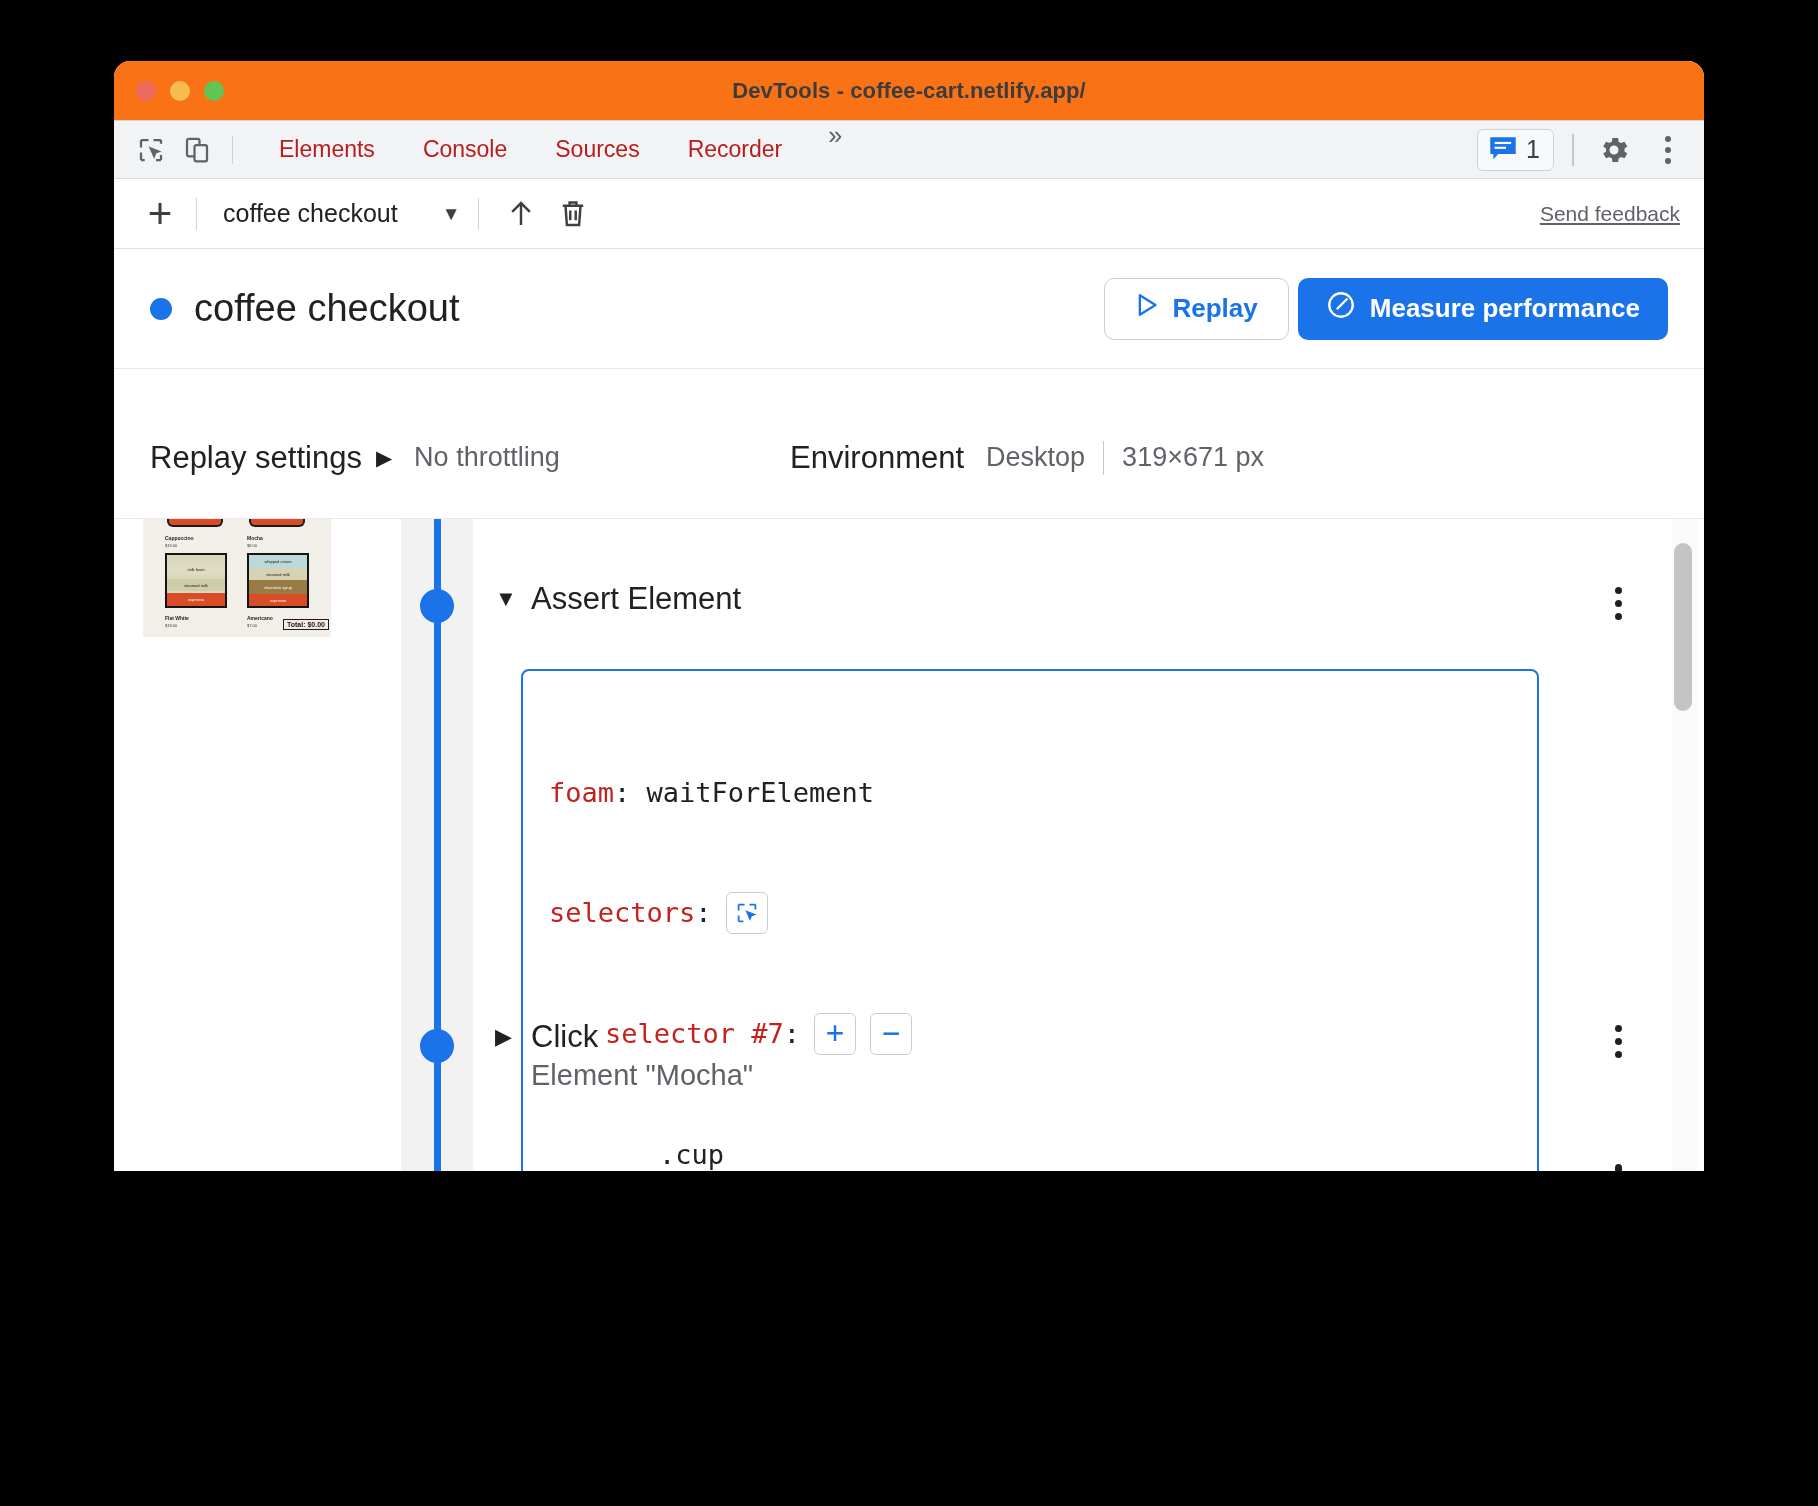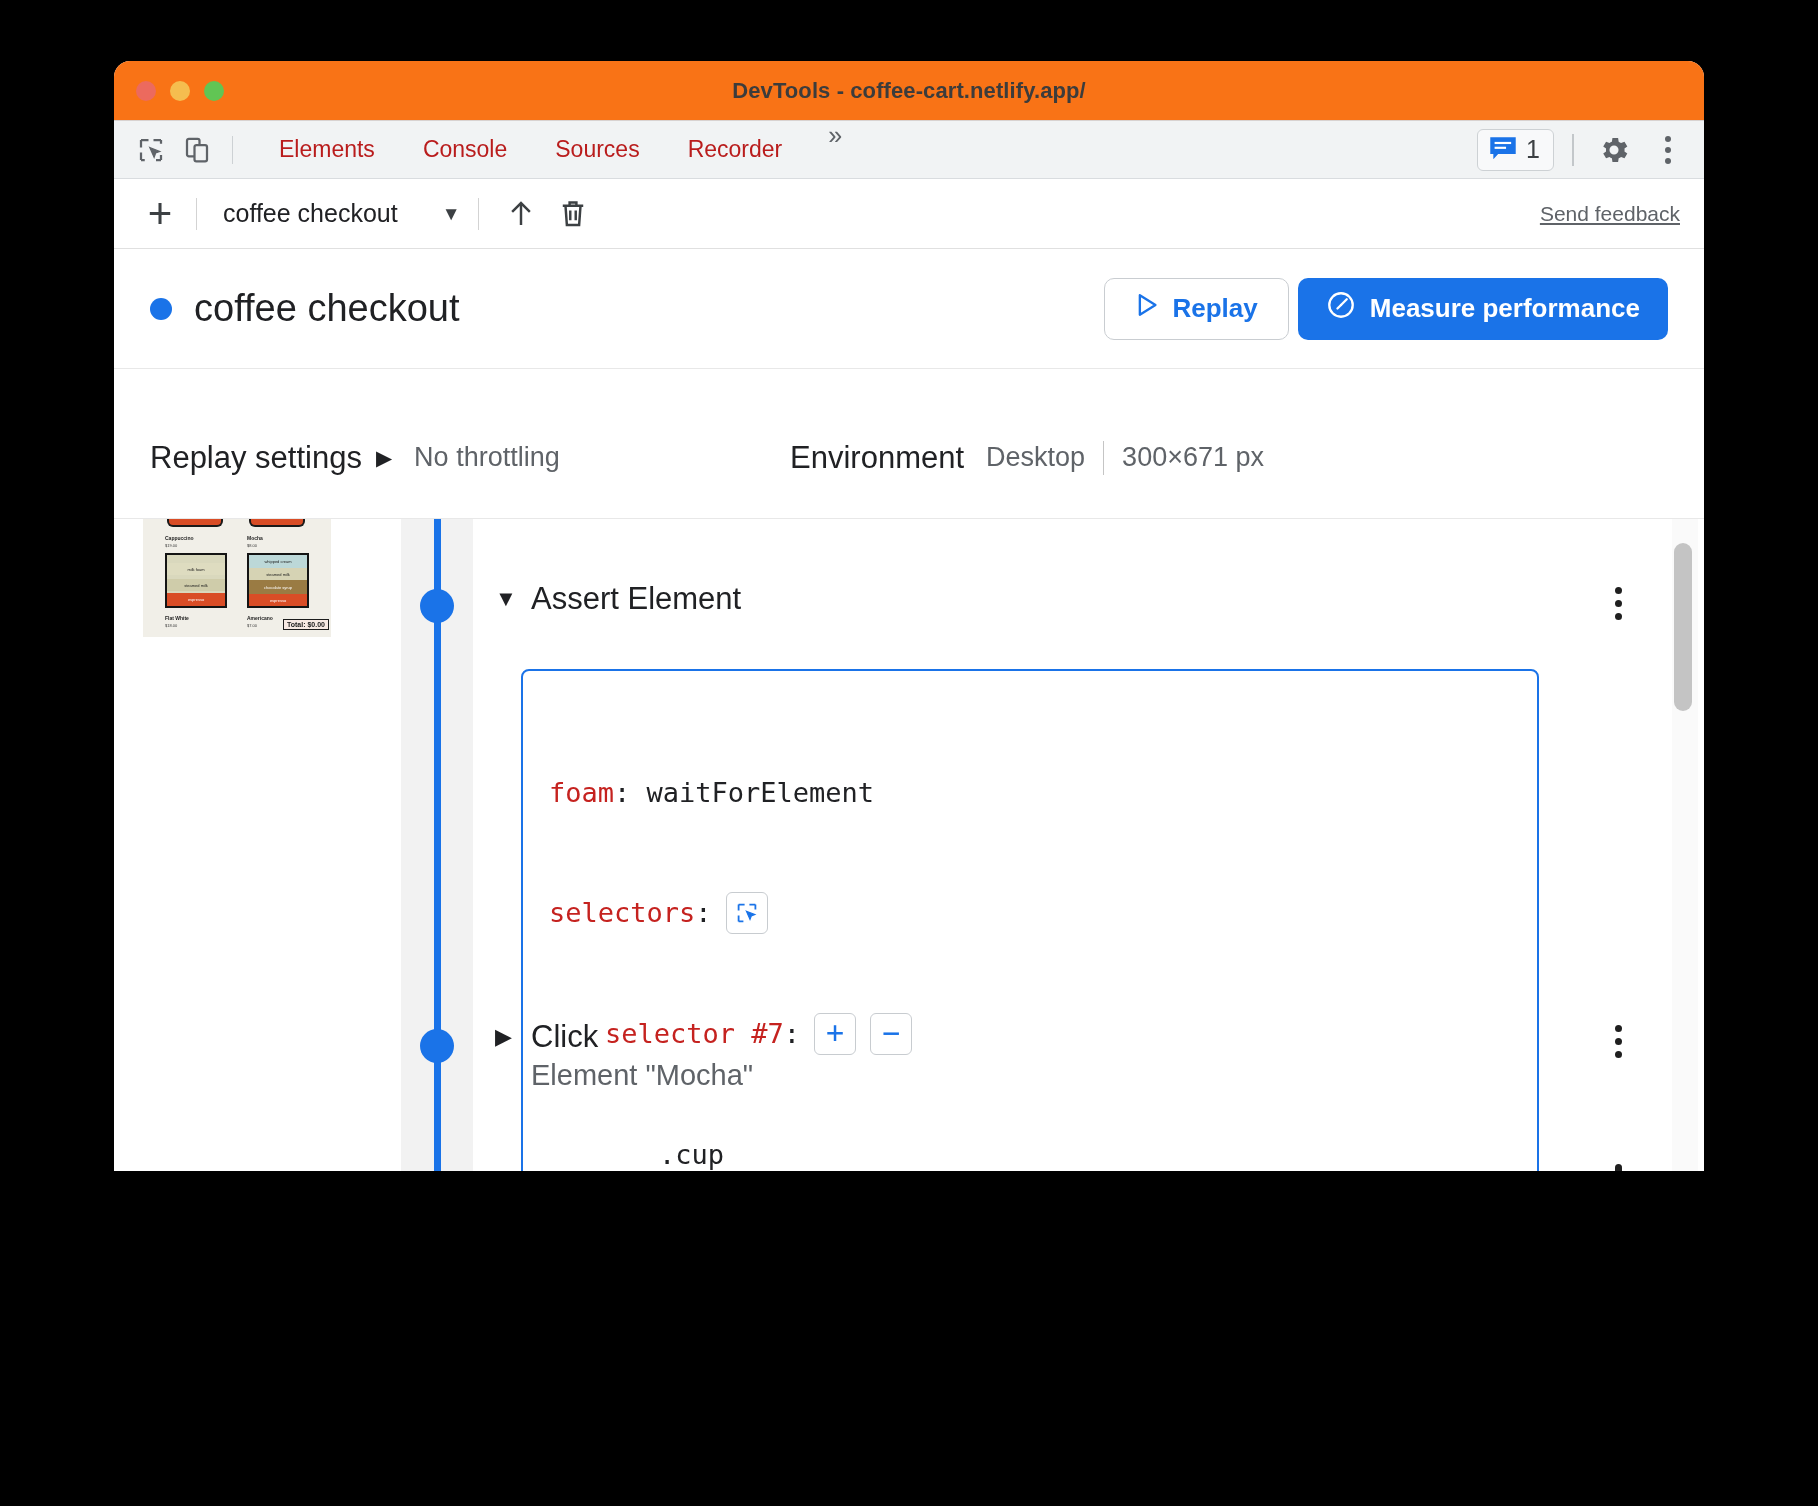--- a/index.html
+++ b/index.html
@@ -551,21 +551,21 @@
           <span>No throttling</span>
         </div>
       </div>
       <div class="settings-col right">
         <div class="settings-head">
           <span>Environment</span>
         </div>
         <div class="settings-sub">
           <span>Desktop</span>
           <span class="sub-div"></span>
-          <span>300×671 px</span>
+          <span>319×671 px</span>
         </div>
       </div>
     </div>
 
     <div class="steps-area">
 
       <div class="thumb-col">
         <div class="thumb">
           <div class="thumb-inner">
             <div class="mug-top" style="left:24px; top:-2px; width:56px;"></div>

